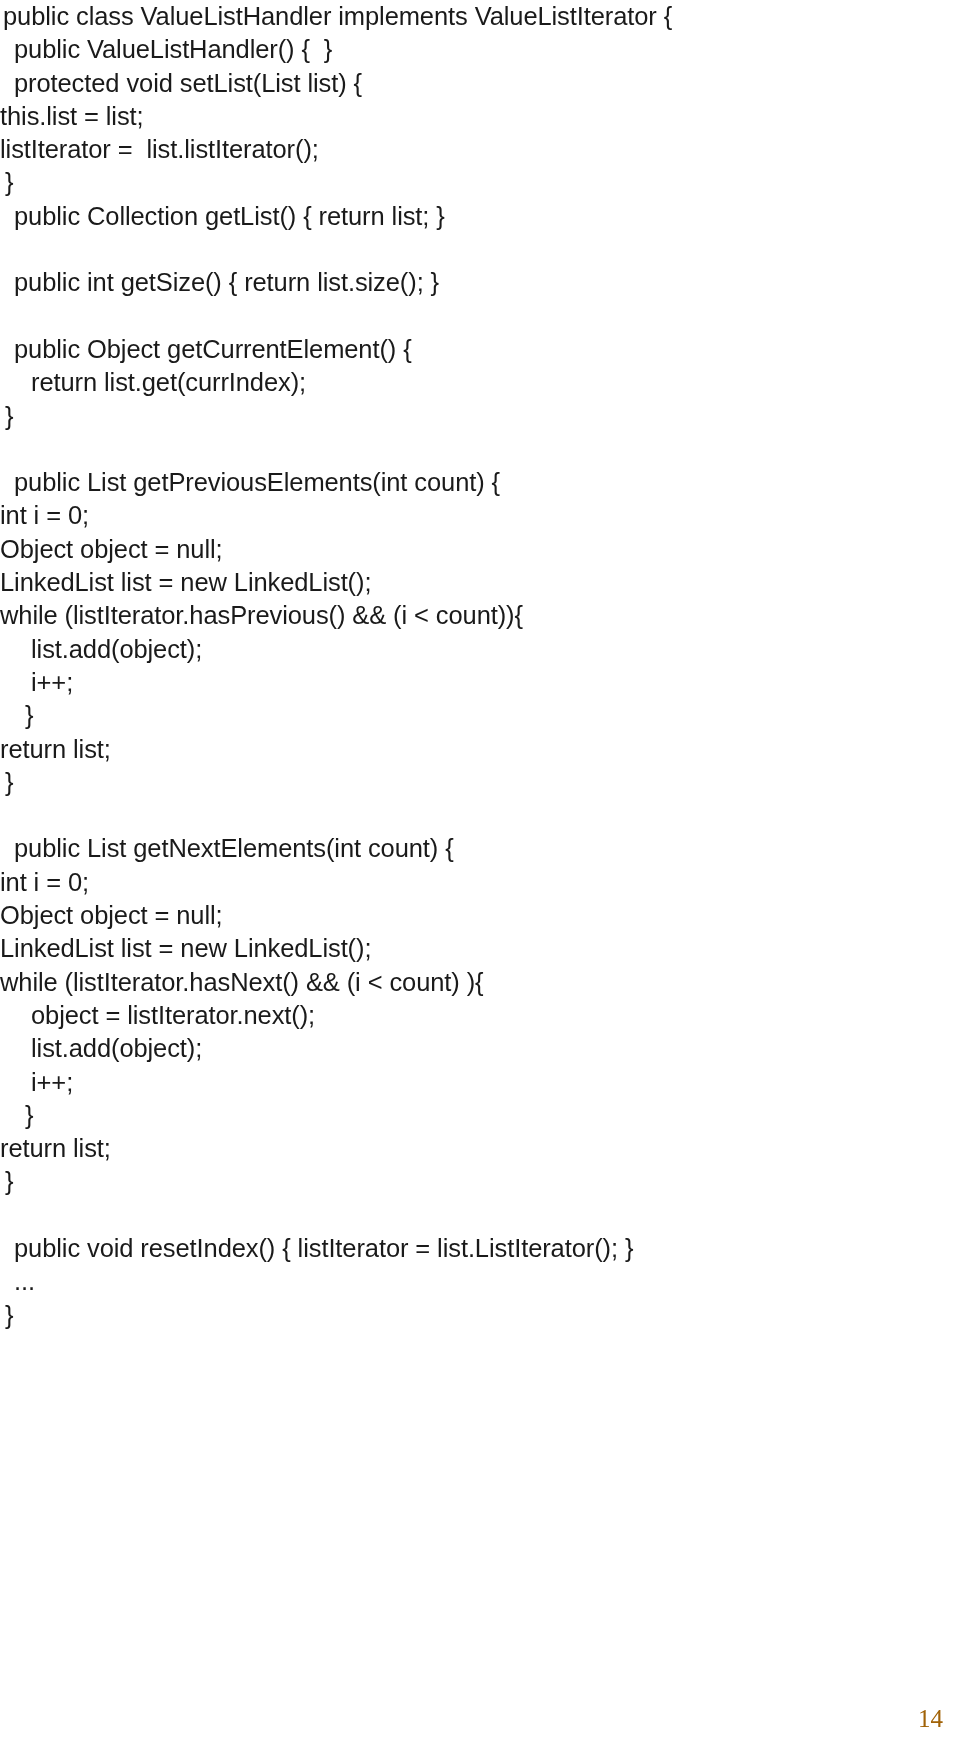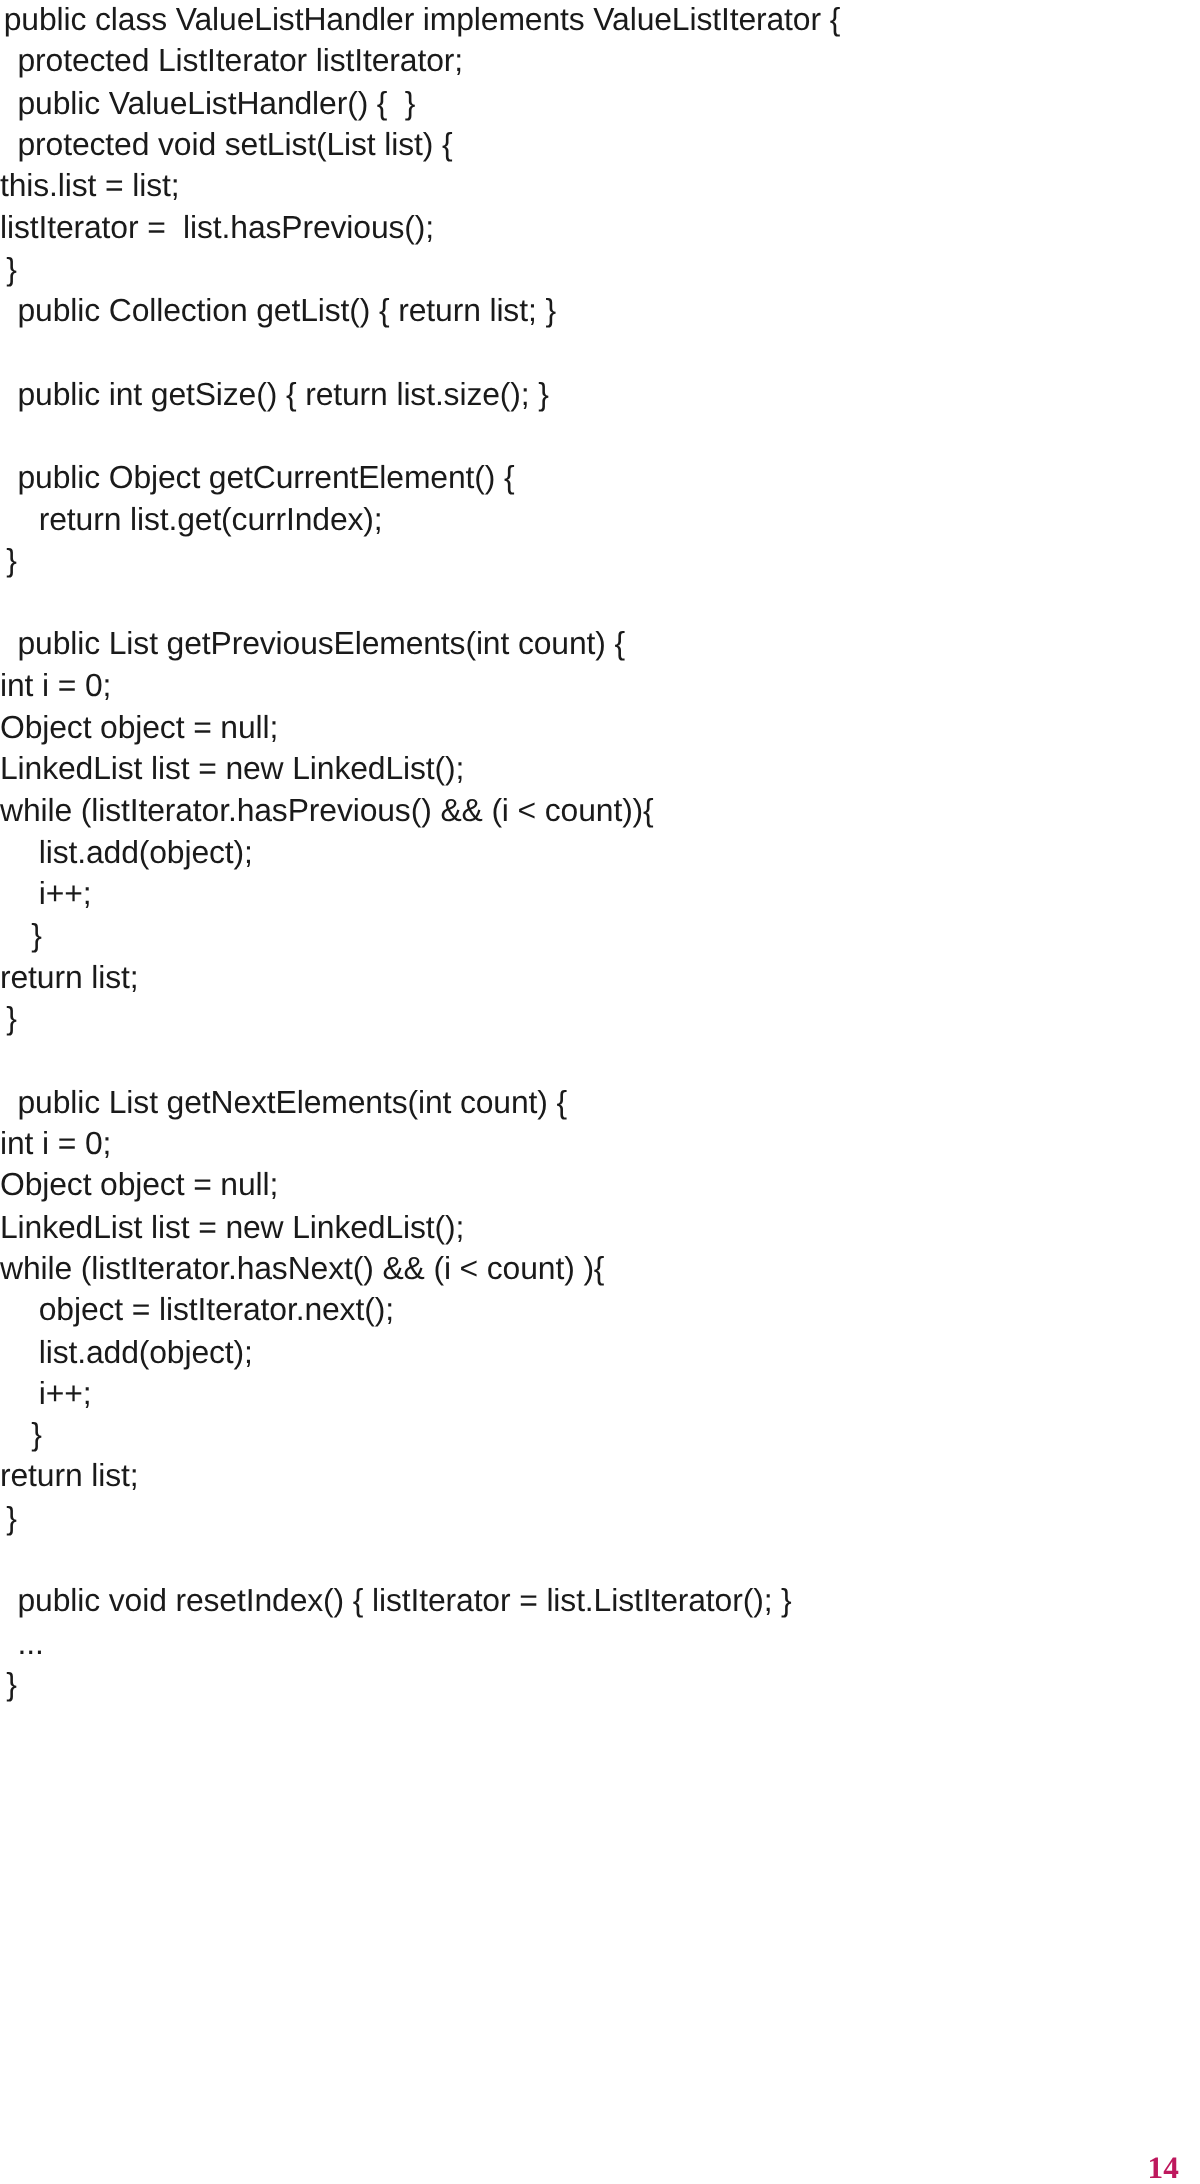--- a/index.html
+++ b/index.html
@@ -42,40 +42,38 @@
   .ind-0 { padding-left: 3px; }
   .ind-1 { padding-left: 14px; }
   .ind-2 { }
   .ind-3 { padding-left: 31px; }
   .ind-b0 { padding-left: 5px; }
   .ind-b1 { padding-left: 25px; }
 
   #page-number {
     position: absolute;
     right: 17px;
-    bottom: 0;
+    bottom: 16px;
     font-family: "Liberation Serif", serif;
     font-size: 25px;
-    color: #be185d;
+    color: #a16207;
     line-height: 1;
-    font-weight: bold;
   }
 </style>
 </head>
 <body>
 
 <div id="page">
 
   <div id="code-block">
       <div class="code-line ind-0">public class ValueListHandler implements ValueListIterator {</div>
-      <div class="code-line ind-1">protected ListIterator listIterator;</div>
       <div class="code-line ind-1">public ValueListHandler() {  }</div>
       <div class="code-line ind-1">protected void setList(List list) {</div>
       <div class="code-line ind-2">this.list = list;</div>
-      <div class="code-line ind-2">listIterator =  list.hasPrevious();</div>
+      <div class="code-line ind-2">listIterator =  list.listIterator();</div>
       <div class="code-line ind-b0">}</div>
       <div class="code-line ind-1">public Collection getList() { return list; }</div>
       <div class="code-line ind-0 blank"></div>
       <div class="code-line ind-1">public int getSize() { return list.size(); }</div>
       <div class="code-line ind-0 blank"></div>
       <div class="code-line ind-1">public Object getCurrentElement() {</div>
       <div class="code-line ind-3">return list.get(currIndex);</div>
       <div class="code-line ind-b0">}</div>
       <div class="code-line ind-0 blank"></div>
       <div class="code-line ind-1">public List getPreviousElements(int count) {</div>

